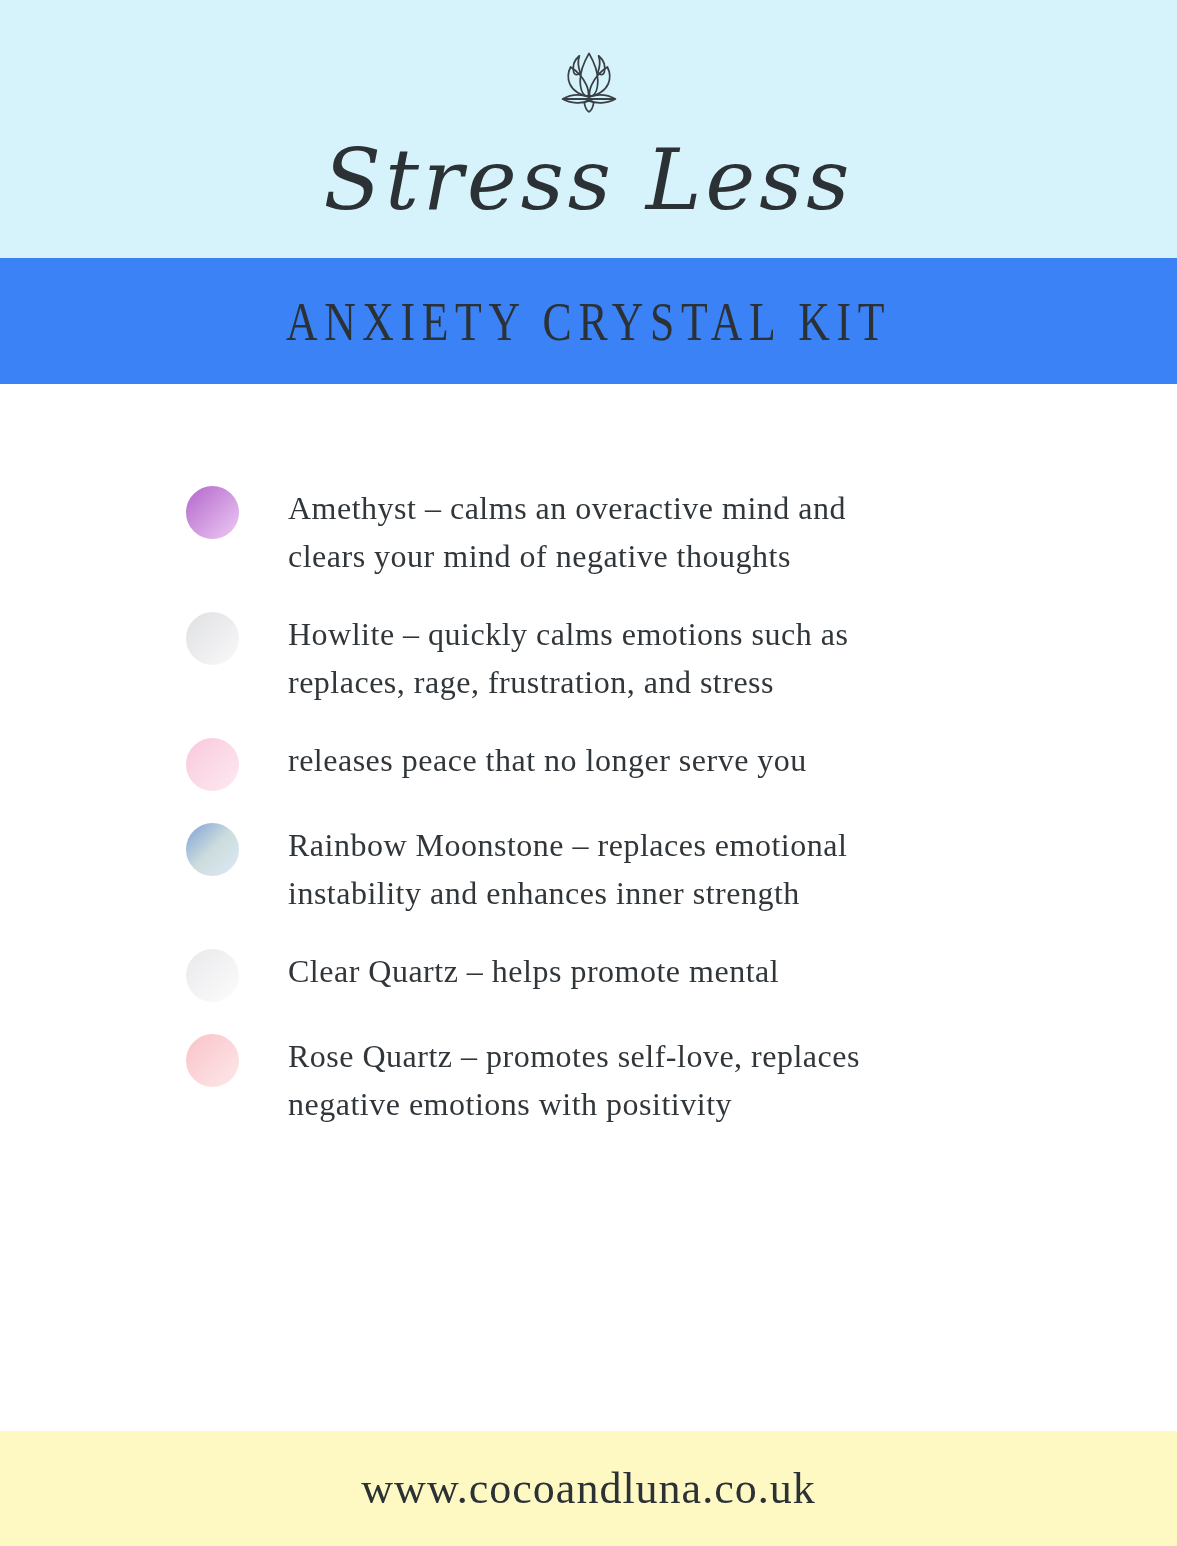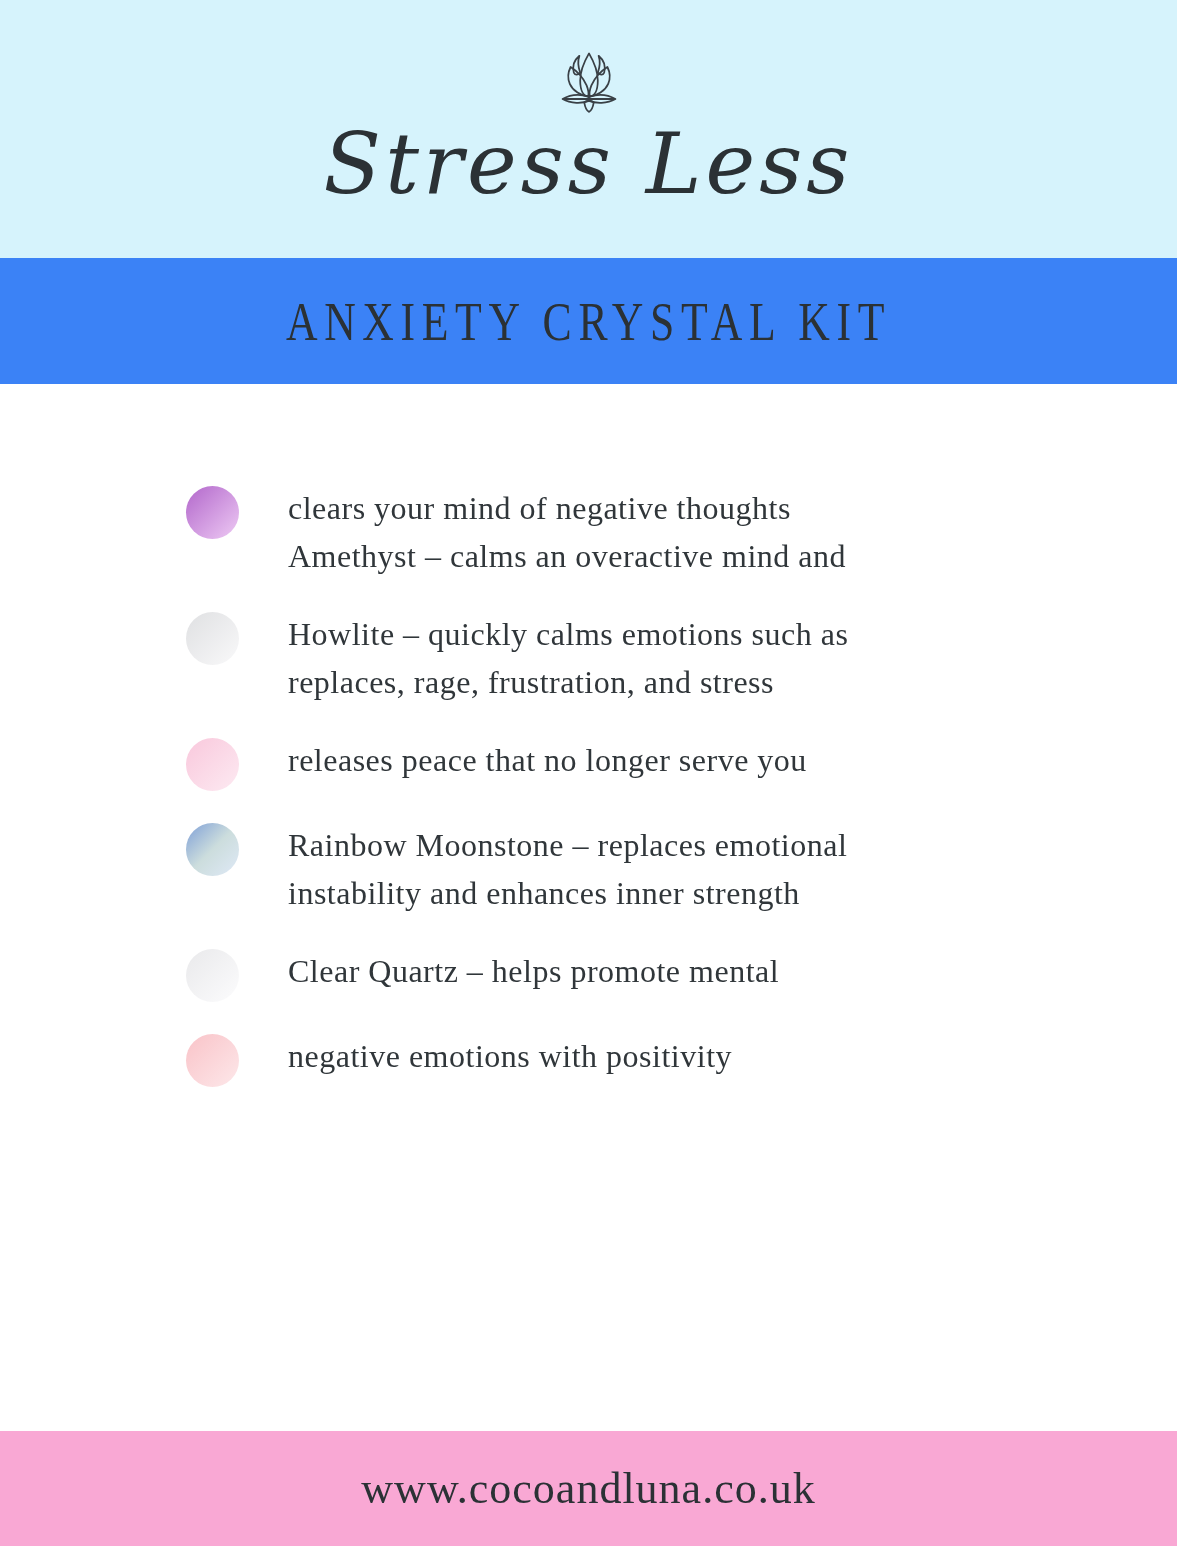--- a/index.html
+++ b/index.html
@@ -22,21 +22,21 @@
     background: #d6f3fc;
     text-align: center;
   }
   .lotus-wrap {
     margin-top: 50px;
     height: 66px;
     display: flex;
     justify-content: center;
   }
   .script-title {
-    margin-top: 6px;
+    margin-top: 22px;
     font-family: "DejaVu Serif", serif;
     font-style: italic;
     font-weight: 400;
     font-size: 84px;
     letter-spacing: 4px;
     color: #2b3135;
     line-height: 1;
   }
   
   .banner {
@@ -81,21 +81,21 @@
     font-size: 32px;
     line-height: 48px;
     color: #30363a;
     letter-spacing: 0.5px;
   }
   
   .footer {
     position: absolute;
     left: 0; right: 0; bottom: 0;
     height: 115px;
-    background: #f9a8d4;
+    background: #fef9c3;
     display: flex;
     align-items: center;
     justify-content: center;
   }
   .footer-text {
     font-size: 44px;
     letter-spacing: 1px;
     color: #2b3135;
   }
   svg.lotus { stroke: #394046; stroke-width: 2.2; fill: none; stroke-linejoin: round; stroke-linecap: round; }
@@ -130,22 +130,22 @@
 
   <div class="banner">
     <span class="banner-text">ANXIETY CRYSTAL KIT</span>
   </div>
 
   <div class="content">
 
     <div class="crystal-row">
       <div class="swatch" style="background: linear-gradient(135deg, rgb(178, 103, 203), rgb(238, 202, 244));"></div>
       <div class="crystal-text">
+        <div>Amethyst – calms an overactive mind and</div>
         <div>clears your mind of negative thoughts</div>
-        <div>Amethyst – calms an overactive mind and</div>
       </div>
     </div>
 
     <div class="crystal-row">
       <div class="swatch" style="background: linear-gradient(135deg, rgb(223, 224, 226), rgb(249, 249, 250));"></div>
       <div class="crystal-text">
         <div>Howlite – quickly calms emotions such as</div>
         <div>replaces, rage, frustration, and stress</div>
       </div>
     </div>
@@ -169,20 +169,21 @@
     <div class="crystal-row">
       <div class="swatch" style="background: linear-gradient(135deg, rgb(233, 233, 235), rgb(252, 252, 253));"></div>
       <div class="crystal-text">
         <div>Clear Quartz – helps promote mental</div>
       </div>
     </div>
 
     <div class="crystal-row">
       <div class="swatch" style="background: linear-gradient(135deg, rgb(249, 195, 200), rgb(253, 232, 234));"></div>
       <div class="crystal-text">
+        <div>Rose Quartz – promotes self-love, replaces</div>
         <div>negative emotions with positivity</div>
       </div>
     </div>
 
   </div>
 
   <div class="footer">
     <span class="footer-text">www.cocoandluna.co.uk</span>
   </div>
 

